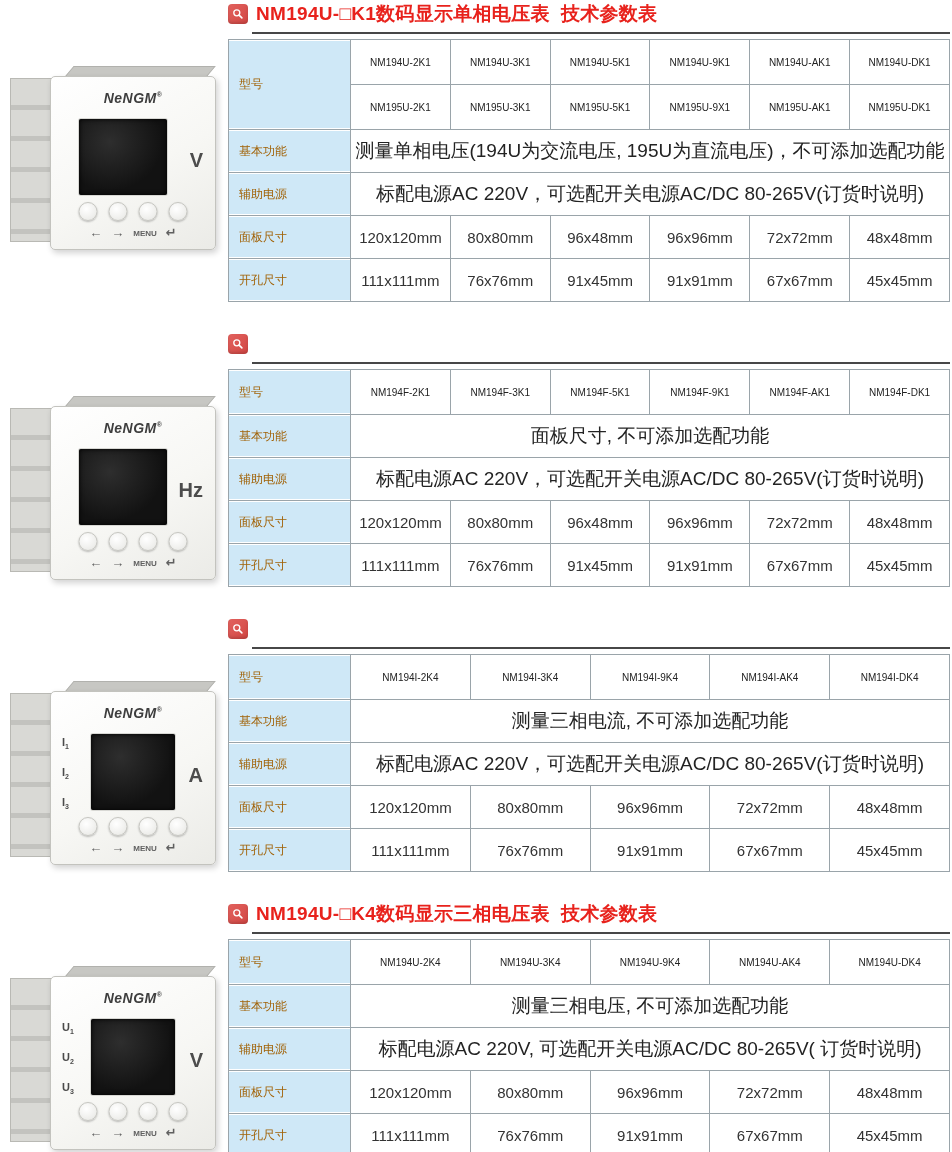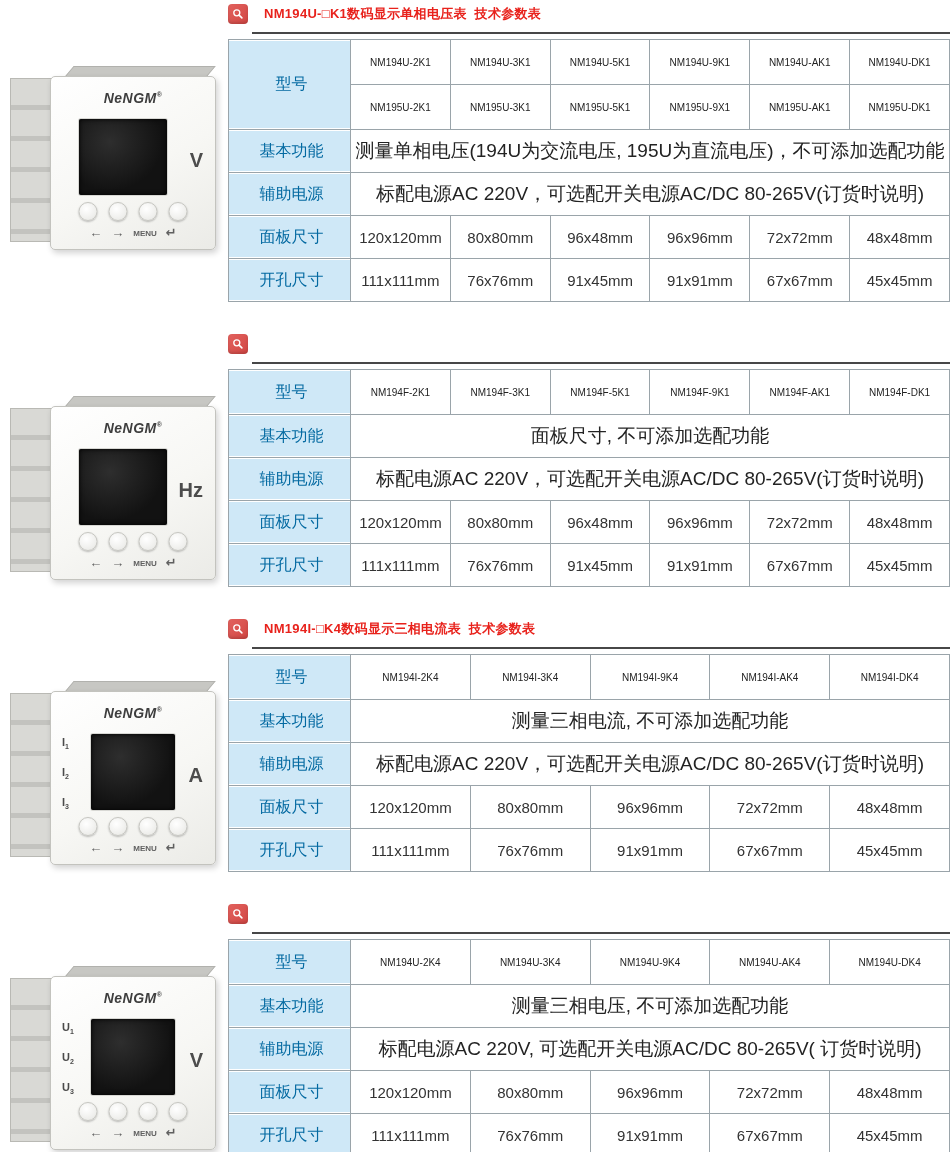--- a/index.html
+++ b/index.html
@@ -59,29 +59,29 @@
 
   
   .content-col{flex:1 1 auto;padding-right:2px}
   .title-row{display:flex;align-items:center;gap:8px;height:24px}
   .title-icon{
     width:20px;height:20px;border-radius:4px;flex:0 0 20px;
     background:linear-gradient(135deg,#e2625e,#d24643);
     box-shadow:inset 0 -2px 3px rgba(0,0,0,.15);
     display:flex;align-items:center;justify-content:center;
   }
-  .title-text{margin:8px;font-size:13px;font-weight:600;color:#e8221c;letter-spacing:.3px;white-space:pre}
+  .title-text{margin:0;font-size:19px;font-weight:600;color:#e8221c;letter-spacing:.3px;white-space:pre}
   .title-rule{height:2px;background:#474747;margin:6px 0 5px 24px}
 
   .spec{border-collapse:collapse;table-layout:fixed;width:100%}
   .spec td{border:1px solid #9aa4aa;height:43px;vertical-align:middle;box-sizing:border-box}
   .spec tr.row-model td{height:45px}
   col.col-label{width:122px}
   .cell-label{
-    background:#cfe8f7;font-size:16px;color:#0369a1;text-align:center;padding:0 6px 0 10px;
+    background:#cfe8f7;font-size:12px;color:#a16207;text-align:left;padding:0 6px 0 10px;
     box-shadow:inset 0 1px 0 #ffffff,inset 0 -1px 0 #ffffff;
   }
   .cell-data{background:#ffffff;text-align:center;font-size:15px;color:#333333;padding:0 2px}
   .cols6 .cell-model{font-size:10px;color:#222222}
   .cols5 .cell-model{font-size:10px;color:#222222}
   .cell-merged{font-size:19px;color:#232323}
 </style>
 </head>
 <body>
 
@@ -293,21 +293,20 @@
         </div>
       </div>
       <div class="content-col">
         <div class="title-row">
           <span class="title-icon">
             <svg viewBox="0 0 20 20" width="12" height="12">
               <circle cx="8" cy="8" r="5" fill="none" stroke="#ffffff" stroke-width="2.2"></circle>
               <line x1="11.8" y1="11.8" x2="16.5" y2="16.5" stroke="#ffffff" stroke-width="2.6" stroke-linecap="round"></line>
             </svg>
           </span>
-          <h2 class="title-text">NM194I-□K4数码显示三相电流表  技术参数表</h2>
         </div>
         <div class="title-rule"></div>
         <table class="spec cols5">
           <colgroup>
             <col class="col-label">
             <col>
             <col>
             <col>
             <col>
             <col>
@@ -379,20 +378,21 @@
         </div>
       </div>
       <div class="content-col">
         <div class="title-row">
           <span class="title-icon">
             <svg viewBox="0 0 20 20" width="12" height="12">
               <circle cx="8" cy="8" r="5" fill="none" stroke="#ffffff" stroke-width="2.2"></circle>
               <line x1="11.8" y1="11.8" x2="16.5" y2="16.5" stroke="#ffffff" stroke-width="2.6" stroke-linecap="round"></line>
             </svg>
           </span>
+          <h2 class="title-text">NM194U-□K4数码显示三相电压表  技术参数表</h2>
         </div>
         <div class="title-rule"></div>
         <table class="spec cols5">
           <colgroup>
             <col class="col-label">
             <col>
             <col>
             <col>
             <col>
             <col>

